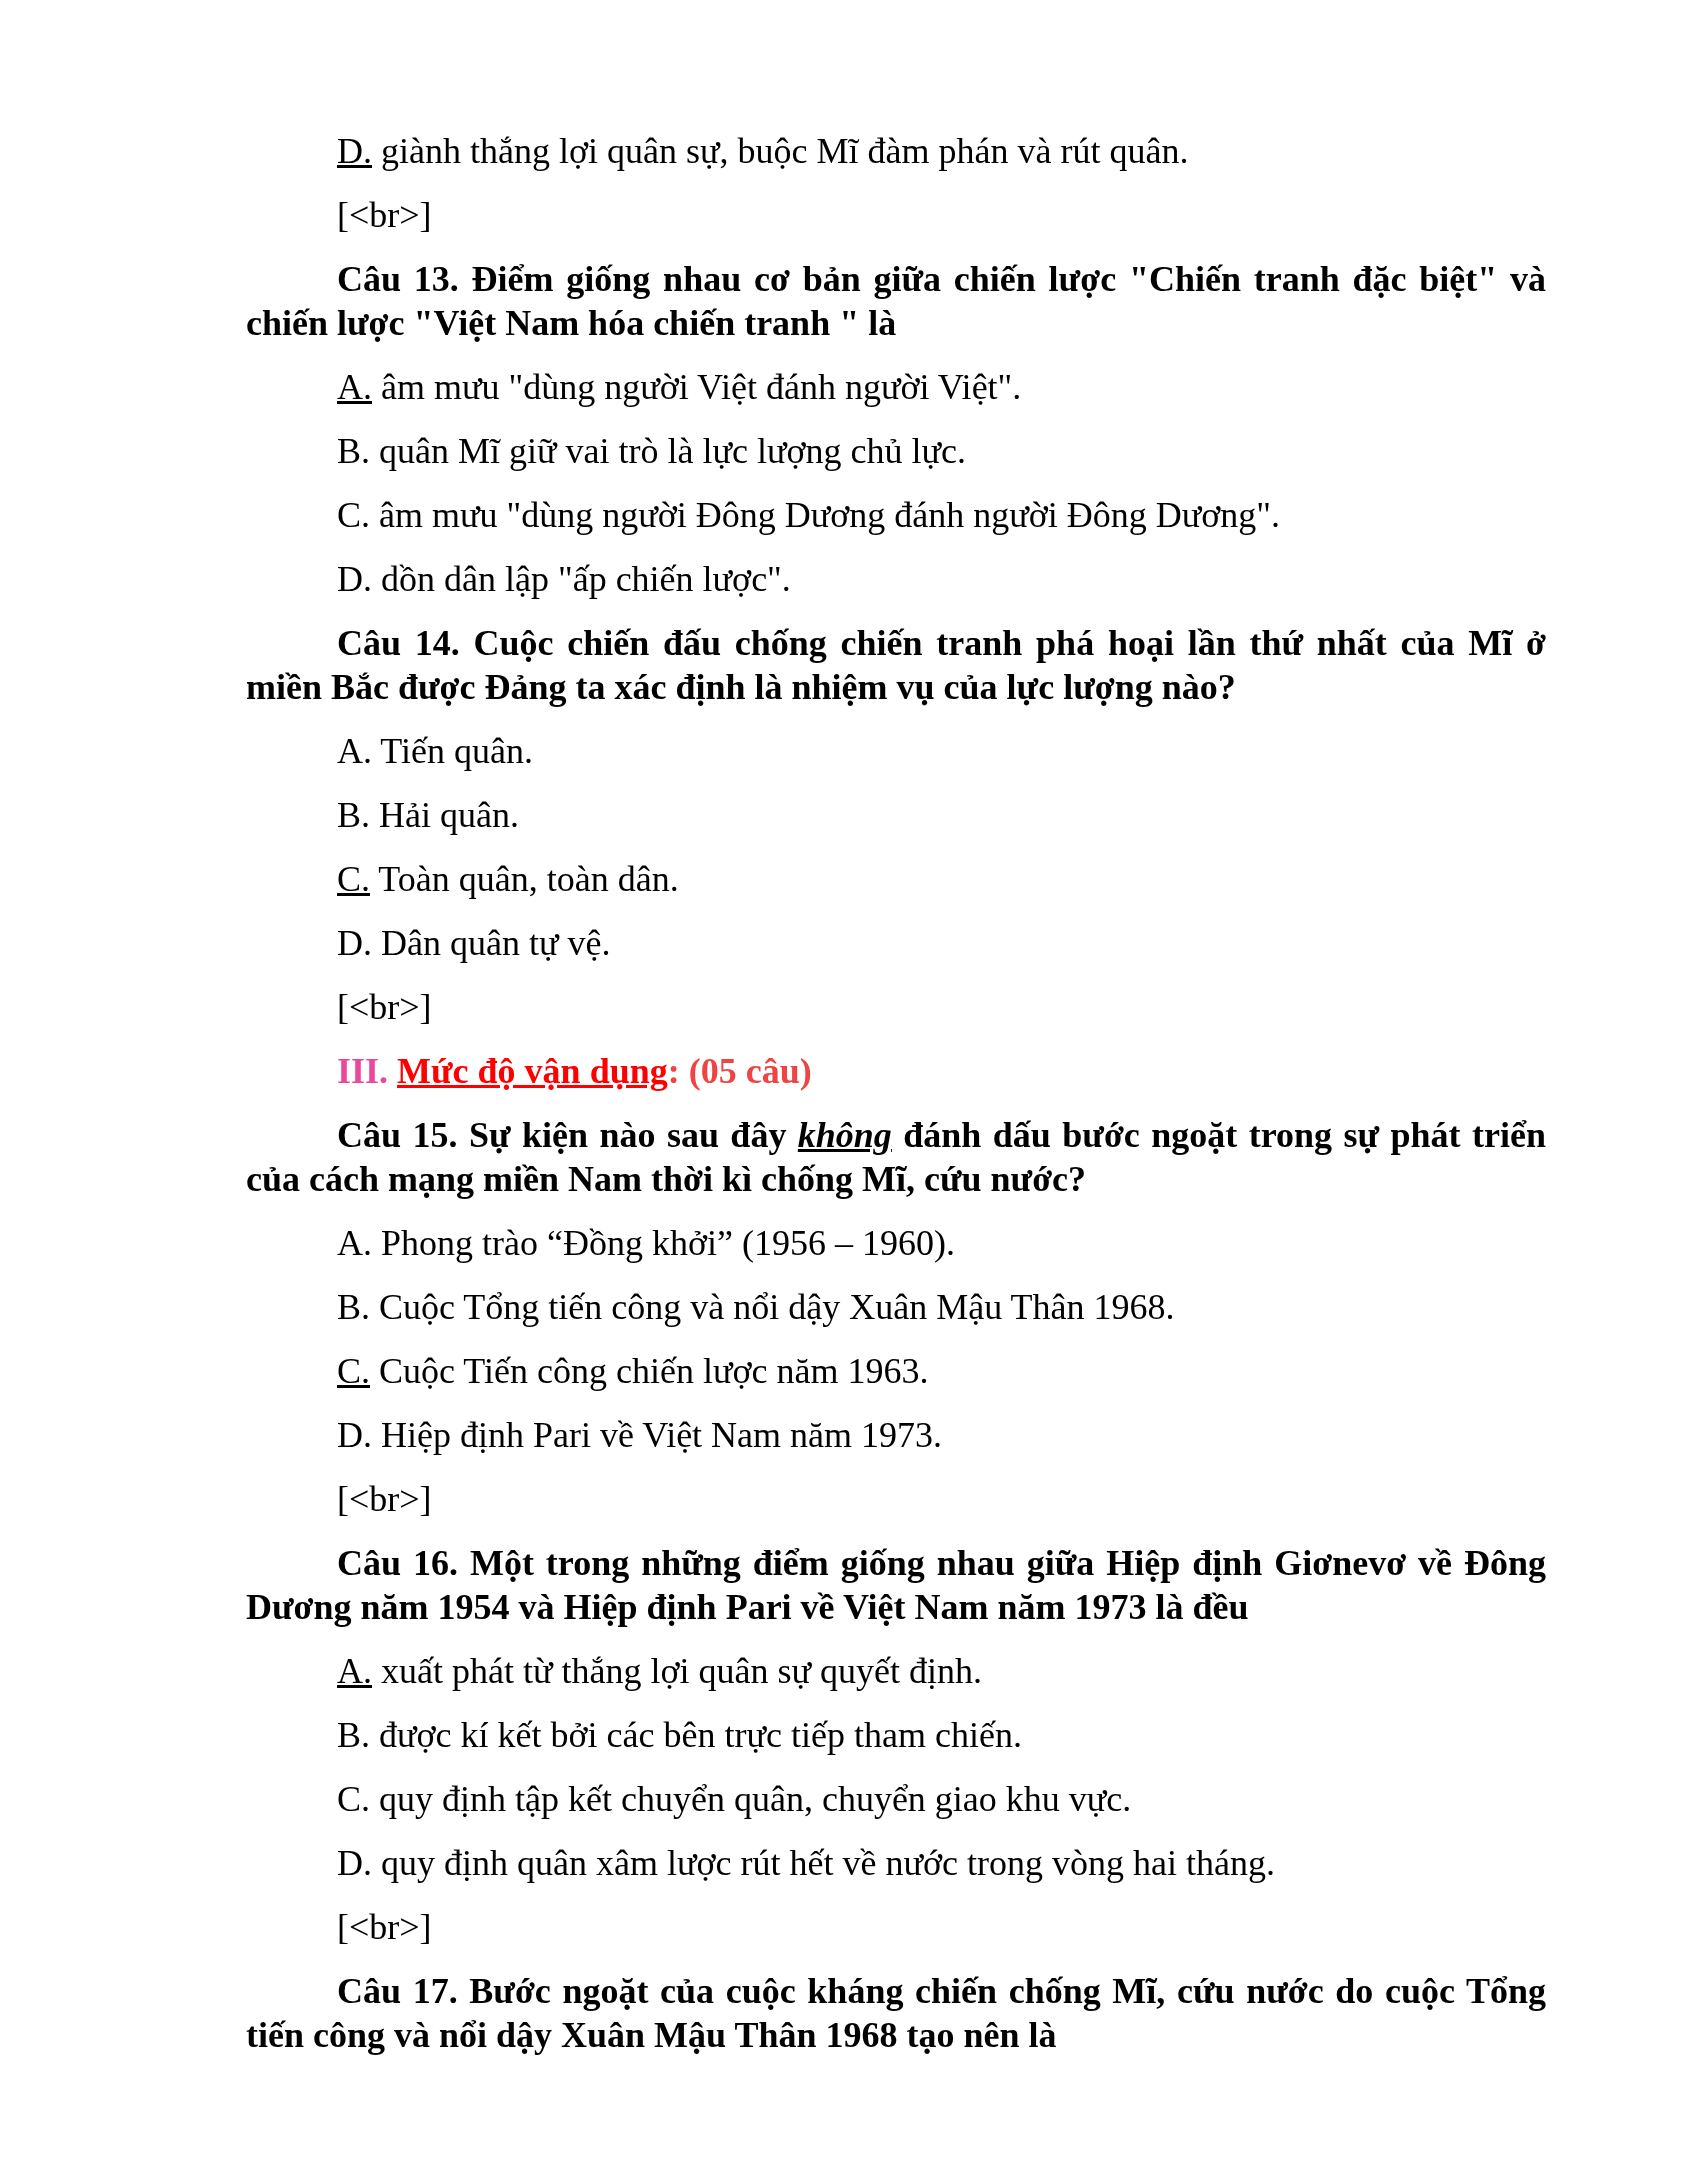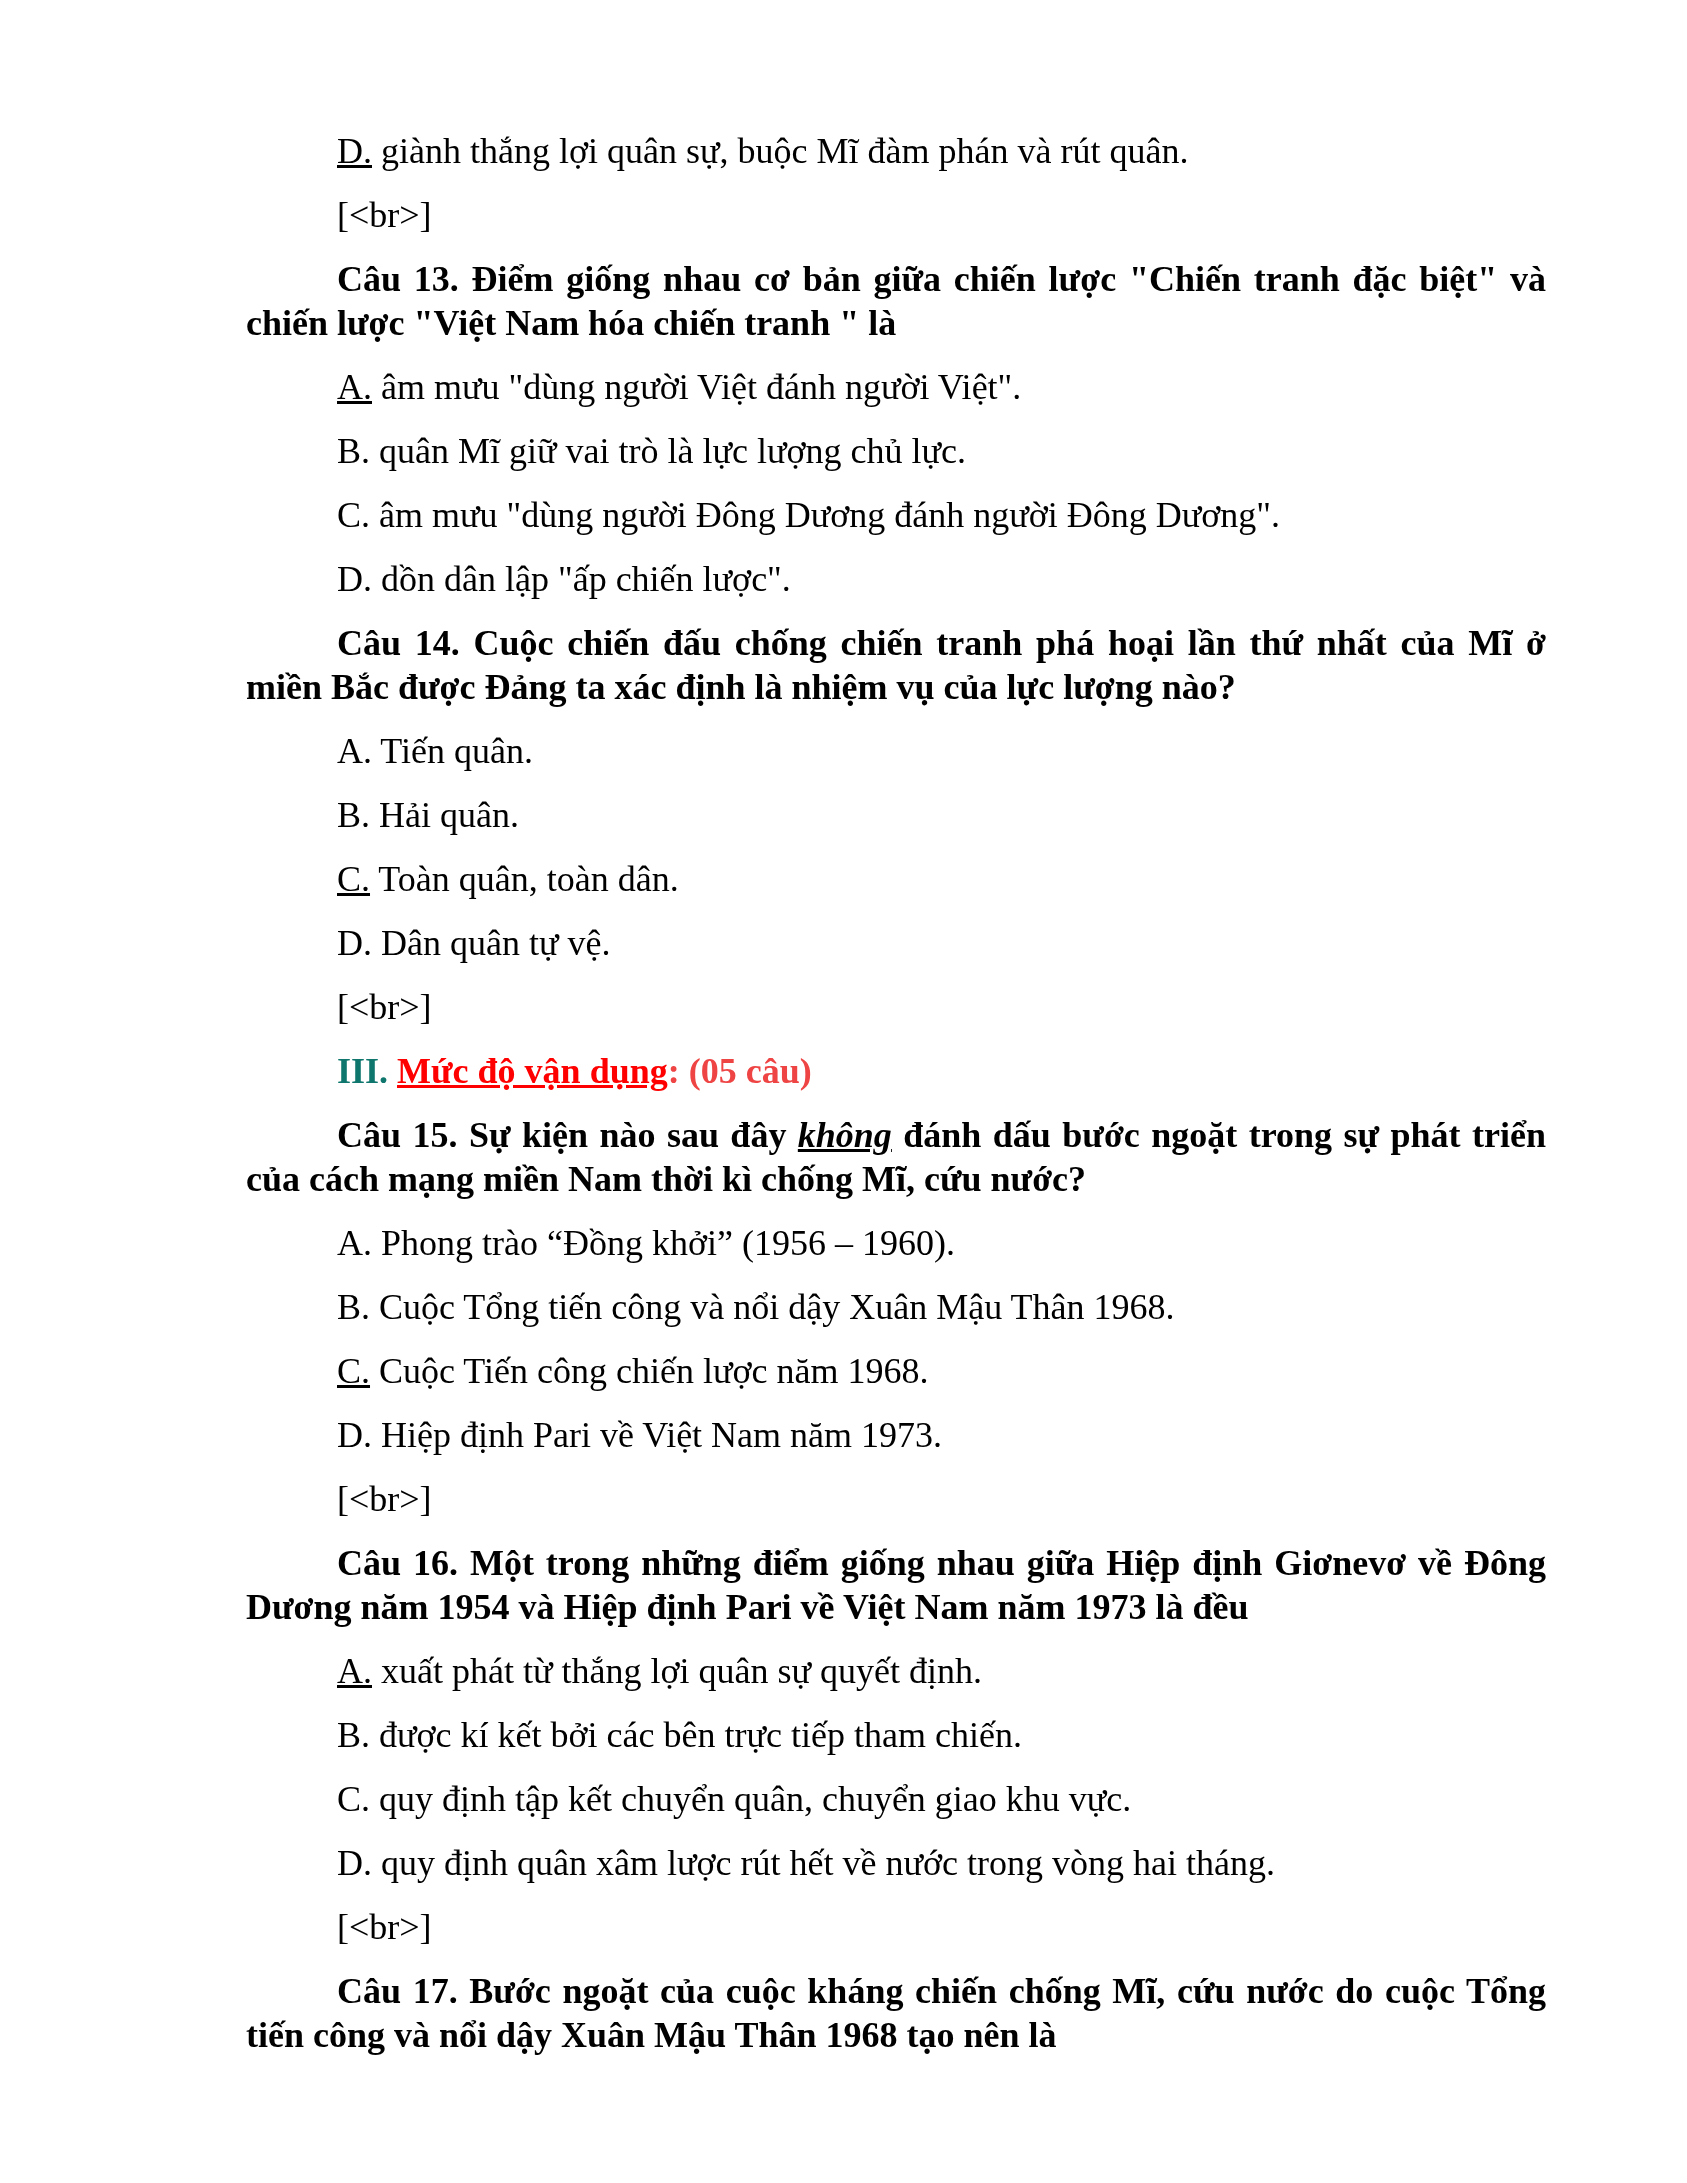--- a/index.html
+++ b/index.html
@@ -46,25 +46,25 @@
       <p class="para option"><span class="u">A.</span><span> âm mưu "dùng người Việt đánh người Việt".</span></p>
       <p class="para option"><span>B. quân Mĩ giữ vai trò là lực lượng chủ lực.</span></p>
       <p class="para option"><span>C. âm mưu "dùng người Đông Dương đánh người Đông Dương".</span></p>
       <p class="para option"><span>D. dồn dân lập "ấp chiến lược".</span></p>
       <p class="para heading"><span class="b">Câu 14. Cuộc chiến đấu chống chiến tranh phá hoại lần thứ nhất của Mĩ ở miền Bắc được Đảng ta xác định là nhiệm vụ của lực lượng nào?</span></p>
       <p class="para option"><span>A. Tiến quân.</span></p>
       <p class="para option"><span>B. Hải quân.</span></p>
       <p class="para option"><span class="u">C.</span><span> Toàn quân, toàn dân.</span></p>
       <p class="para option"><span>D. Dân quân tự vệ.</span></p>
       <p class="para br"><span>[&lt;br&gt;]</span></p>
-      <p class="para section"><span class="b" style="color: #0f766e;">III. </span><span class="b u" style="color: rgb(255, 0, 0);">Mức độ vận dụng</span><span class="b" style="color: #ef4444;">: (05 câu)</span></p>
+      <p class="para section"><span class="b" style="color: #ec4899;">III. </span><span class="b u" style="color: rgb(255, 0, 0);">Mức độ vận dụng</span><span class="b" style="color: #ef4444;">: (05 câu)</span></p>
       <p class="para heading"><span class="b">Câu 15. Sự kiện nào sau đây </span><span class="b i u">không</span><span class="b"> đánh dấu bước ngoặt trong sự phát triển của cách mạng miền Nam thời kì chống Mĩ, cứu nước?</span></p>
       <p class="para option"><span>A. Phong trào “Đồng khởi” (1956 – 1960).</span></p>
       <p class="para option"><span>B. Cuộc Tổng tiến công và nổi dậy Xuân Mậu Thân 1968.</span></p>
-      <p class="para option"><span class="u">C.</span><span> Cuộc Tiến công chiến lược năm 1968.</span></p>
+      <p class="para option"><span class="u">C.</span><span> Cuộc Tiến công chiến lược năm 1963.</span></p>
       <p class="para option"><span>D. Hiệp định Pari về Việt Nam năm 1973.</span></p>
       <p class="para br"><span>[&lt;br&gt;]</span></p>
       <p class="para heading"><span class="b">Câu 16. Một trong những điểm giống nhau giữa Hiệp định Giơnevơ về Đông Dương năm 1954 và Hiệp định Pari về Việt Nam năm 1973 là đều</span></p>
       <p class="para option"><span class="u">A.</span><span> xuất phát từ thắng lợi quân sự quyết định.</span></p>
       <p class="para option"><span>B. được kí kết bởi các bên trực tiếp tham chiến.</span></p>
       <p class="para option"><span>C. quy định tập kết chuyển quân, chuyển giao khu vực.</span></p>
       <p class="para option"><span>D. quy định quân xâm lược rút hết về nước trong vòng hai tháng.</span></p>
       <p class="para br"><span>[&lt;br&gt;]</span></p>
       <p class="para heading"><span class="b">Câu 17. Bước ngoặt của cuộc kháng chiến chống Mĩ, cứu nước do cuộc Tổng tiến công và nổi dậy Xuân Mậu Thân 1968 tạo nên là</span></p>
     </div>

